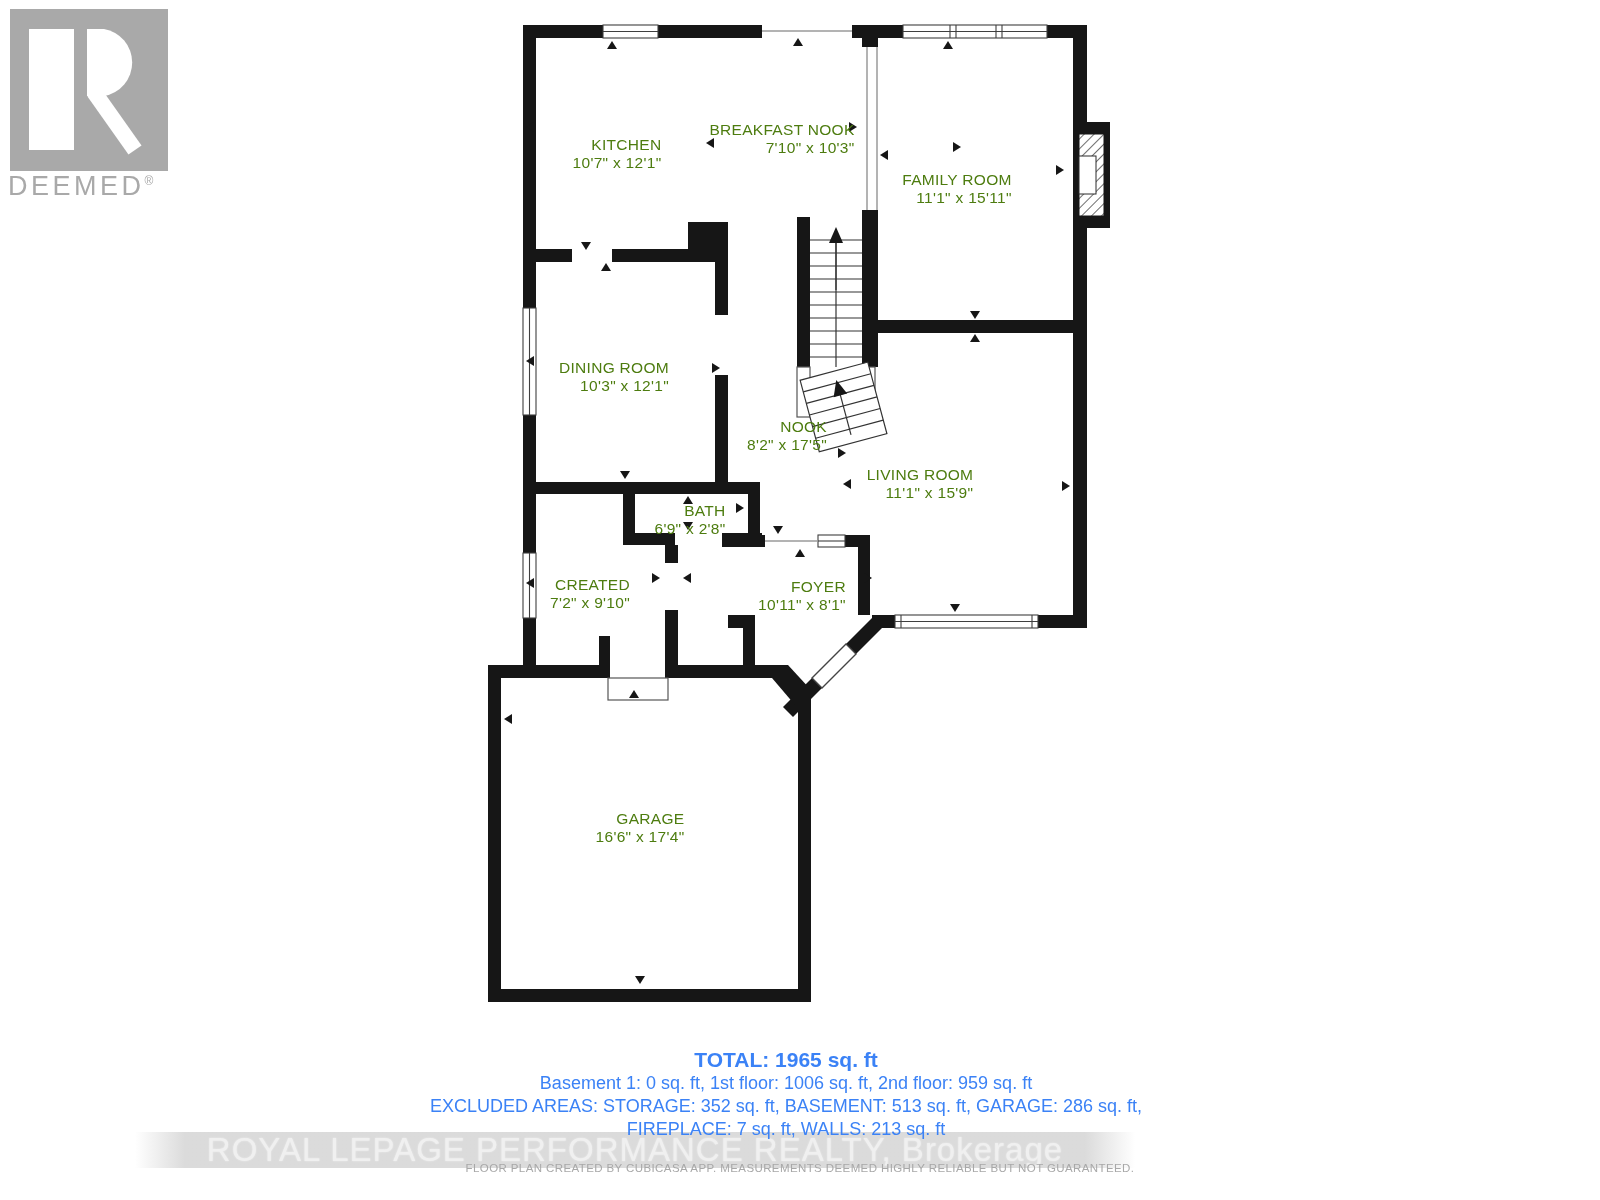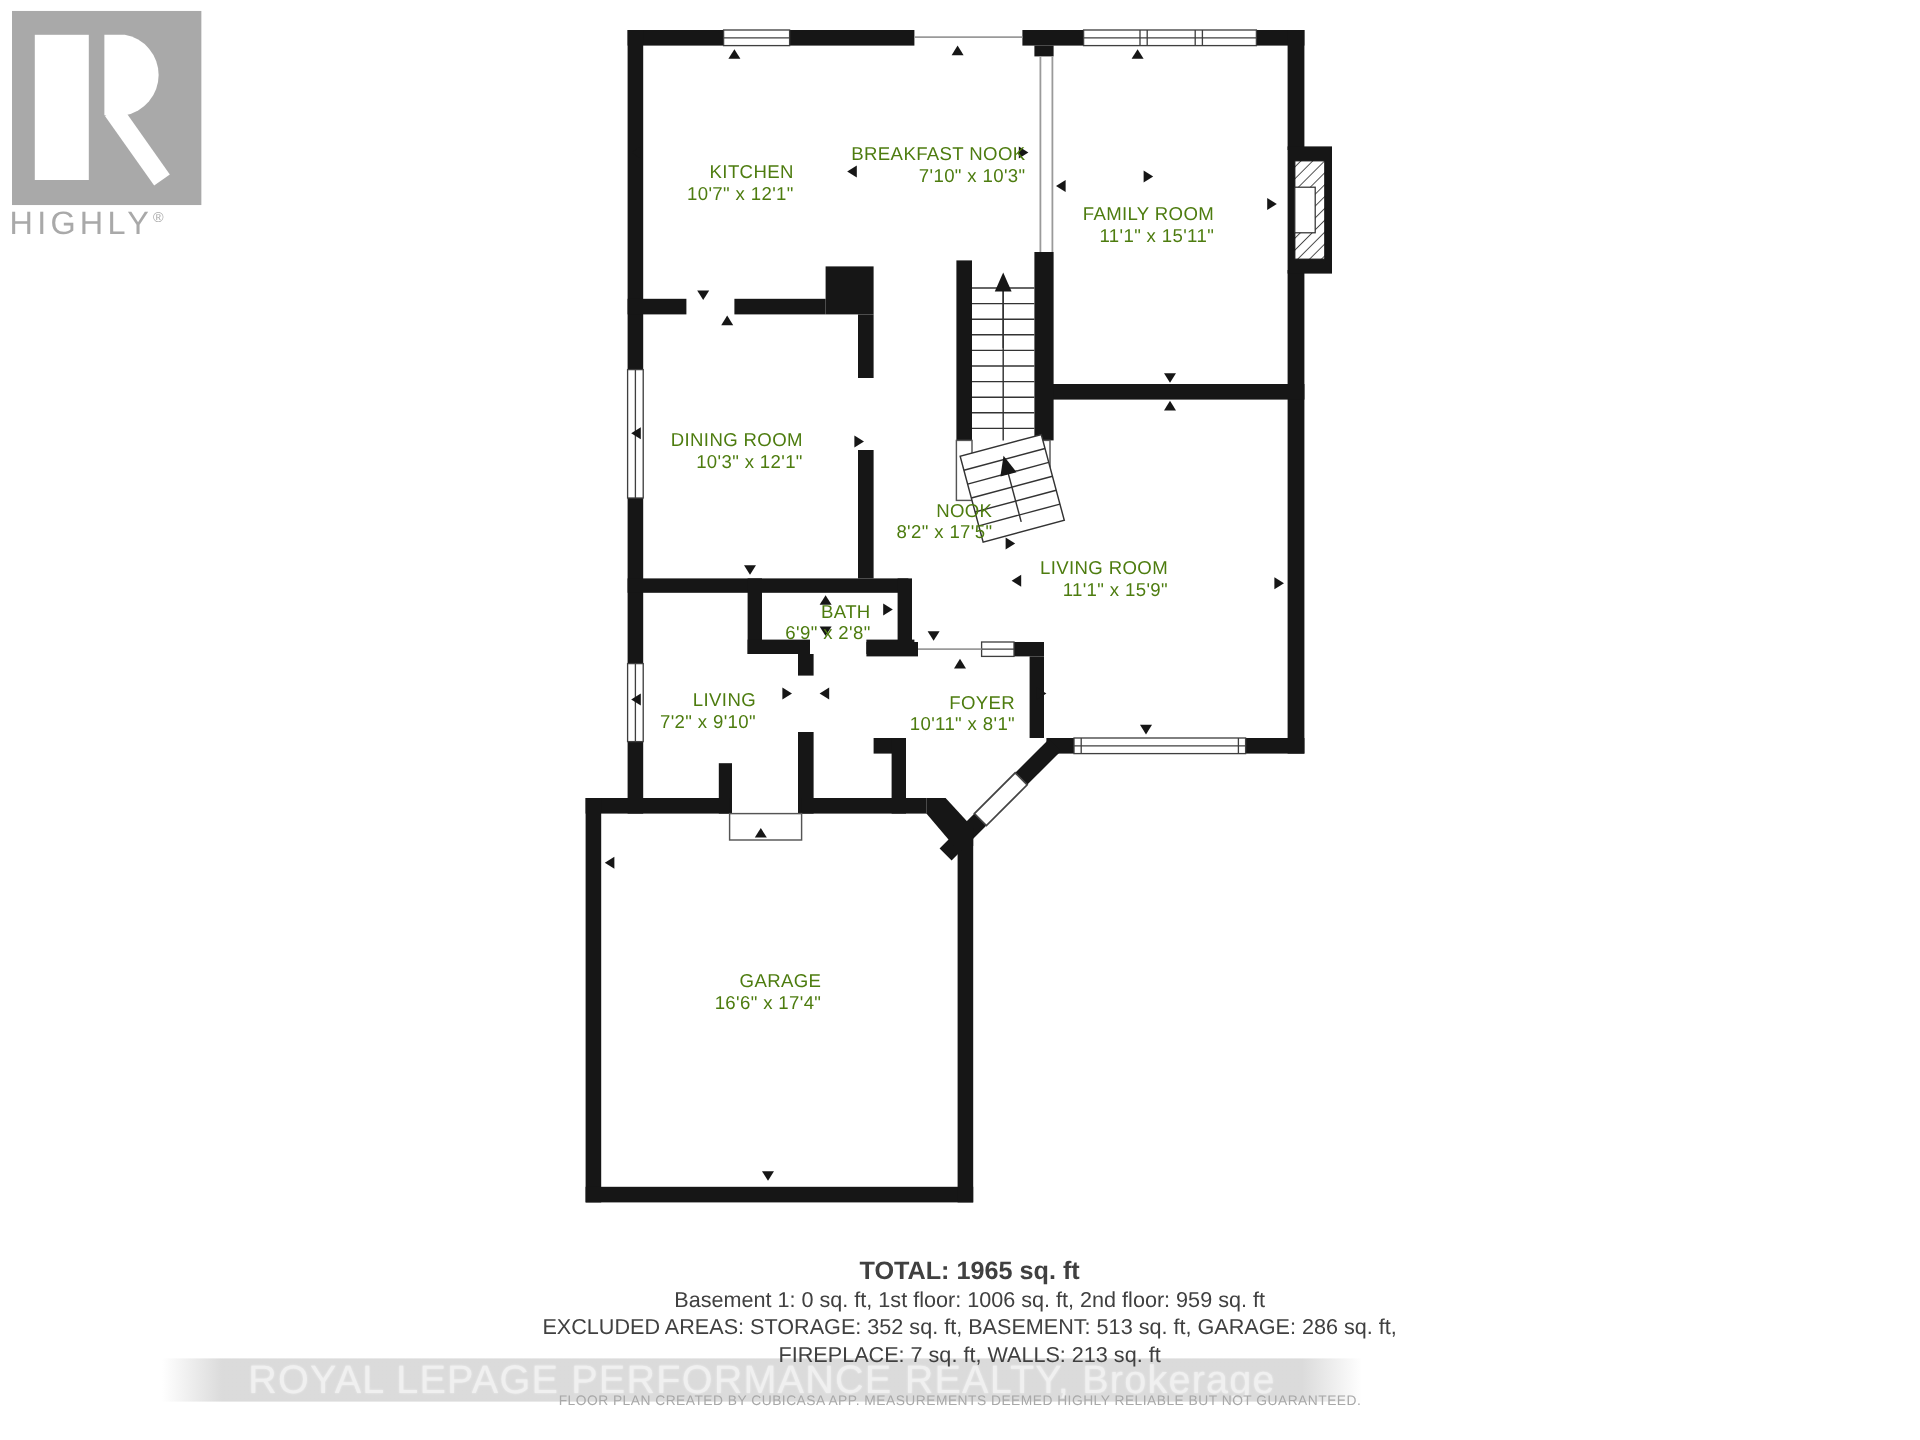--- a/index.html
+++ b/index.html
@@ -7,22 +7,22 @@
          font-family:"Liberation Sans",sans-serif;}
   #plan-svg{position:absolute;left:0;top:0;}
   .room-label{position:absolute;transform:translate(-50%,-50%);text-align:right;
               font-size:15.5px;line-height:1.18;color:#4d7c0f;letter-spacing:.3px;
               white-space:nowrap;z-index:3;}
   .room-label .dims{display:block;}
   #logo{position:absolute;left:10px;top:9px;width:180px;z-index:3;}
   #logo-word{position:absolute;left:-2px;top:162px;width:180px;font-size:27px;
              letter-spacing:3.5px;color:#a9a9a9;font-weight:400;}
   #logo-word sup{font-size:12px;letter-spacing:0;}
-  #summary{position:absolute;left:308px;top:1048px;width:1000px;text-align:center;
-           color:#404040;z-index:2;}
+  #summary{position:absolute;left:286px;top:1048px;width:1000px;text-align:center;
+           color:#3b82f6;z-index:2;}
   #summary .s1{font-size:21px;font-weight:bold;line-height:24px;}
   #summary .s2,#summary .s3,#summary .s4{font-size:18px;line-height:23px;}
   #watermark{position:absolute;left:135px;top:1132px;width:1000px;height:36px;z-index:1;
              text-align:center;font-size:33px;line-height:36px;letter-spacing:1px;
              color:#f0f0f0;white-space:nowrap;
              background:linear-gradient(to right,rgba(217,217,217,0) 0%,
                         rgba(217,217,217,.95) 5%,rgba(217,217,217,.95) 95%,
                         rgba(217,217,217,0) 100%);
              text-shadow:0 0 2px rgba(255,255,255,.6);}
   #footer-note{position:absolute;left:300px;top:1162px;width:1000px;text-align:center;
@@ -33,21 +33,21 @@
 
 <div id="stage">
 
   <div id="logo">
     <svg width="158" height="162" viewBox="0 0 158 162">
       <rect x="0" y="0" width="158" height="162" fill="#a9a9a9"></rect>
       <rect x="19" y="20" width="45" height="121" fill="#ffffff"></rect>
       <path d="M77 20 h17 a34 34 0 0 1 0 67 h-17 z" fill="#ffffff"></path>
       <line x1="84" y1="83" x2="125" y2="141" stroke="#ffffff" stroke-width="16"></line>
     </svg>
-    <div id="logo-word"><span>HIGHLY</span><sup>®</sup></div>
+    <div id="logo-word"><span>DEEMED</span><sup>®</sup></div>
   </div>
 
   <svg id="plan-svg" width="1600" height="1200" viewBox="0 0 1600 1200">
     <defs>
       <pattern id="hatch" width="7" height="7" patternUnits="userSpaceOnUse" patternTransform="rotate(45)">
         <rect width="7" height="7" fill="#ffffff"></rect>
         <line x1="0" y1="0" x2="0" y2="7" stroke="#4a4a4a" stroke-width="1.6"></line>
       </pattern>
     </defs>
 
@@ -233,21 +233,21 @@
   </div>
   <div class="room-label" style="left:920px;top:484px">
     <span>LIVING ROOM</span>
     <span class="dims">11'1" x 15'9"</span>
   </div>
   <div class="room-label" style="left:690px;top:520px">
     <span>BATH</span>
     <span class="dims">6'9" x 2'8"</span>
   </div>
   <div class="room-label" style="left:590px;top:594px">
-    <span>LIVING</span>
+    <span>CREATED</span>
     <span class="dims">7'2" x 9'10"</span>
   </div>
   <div class="room-label" style="left:802px;top:596px">
     <span>FOYER</span>
     <span class="dims">10'11" x 8'1"</span>
   </div>
   <div class="room-label" style="left:640px;top:828px">
     <span>GARAGE</span>
     <span class="dims">16'6" x 17'4"</span>
   </div>

